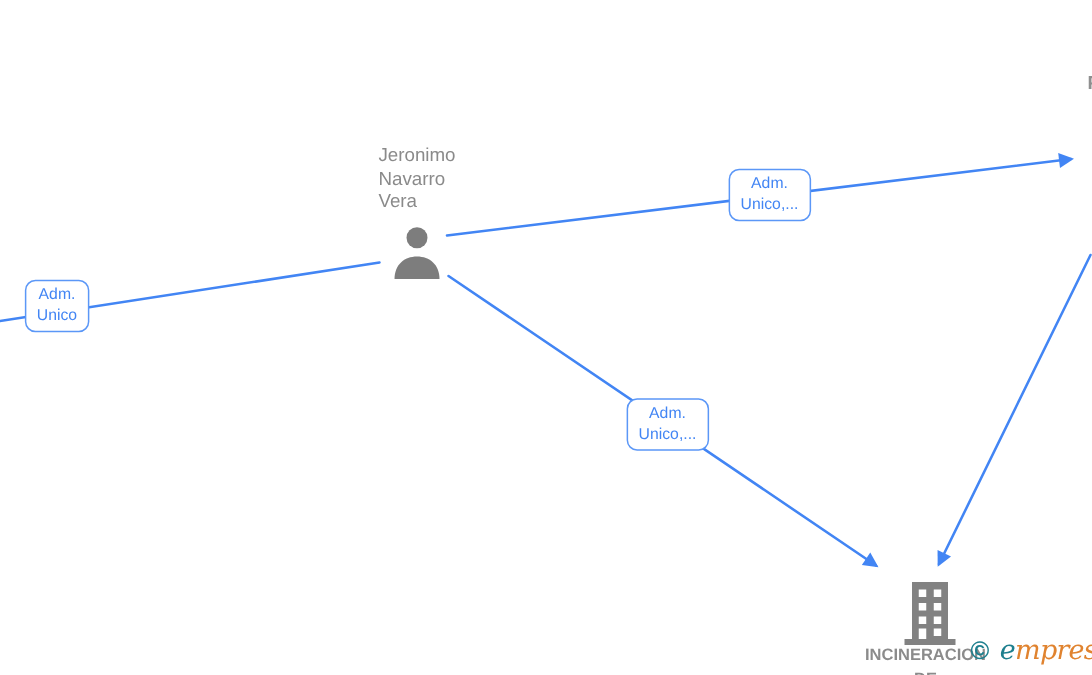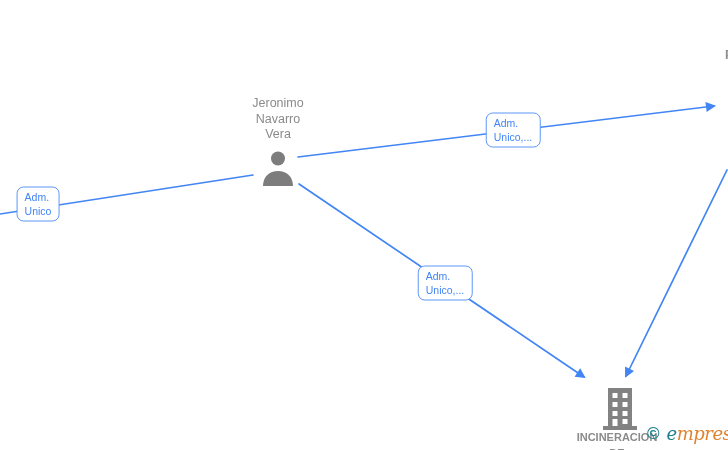--- a/index.html
+++ b/index.html
@@ -19,33 +19,33 @@
   }
   .edge-label {
     position: absolute;
     transform: translate(-50%, -50%);
     background: #ffffff;
     border: 1.5px solid #5b97f7;
     border-radius: 7px;
     color: #4285f4;
     font-size: 10.5px;
     line-height: 13.5px;
-    text-align: left;
+    text-align: center;
     white-space: pre-line;
     padding: 3px 7px;
     cursor: pointer;
   }
   .person-name {
     position: absolute;
     left: 278px; top: 96px;
     transform: translateX(-50%);
     color: #8a8a8a;
     font-size: 12.5px;
     line-height: 15.5px;
-    text-align: center;
+    text-align: left;
     white-space: pre-line;
   }
   .person-icon-svg { position: absolute; left: 261px; top: 151px; }
   .building-icon-svg { position: absolute; left: 599px; top: 386px; }
   .company-name {
     position: absolute;
     left: 617px; top: 429px;
     transform: translateX(-50%);
     color: #8b8b8b;
     font-size: 11px;

